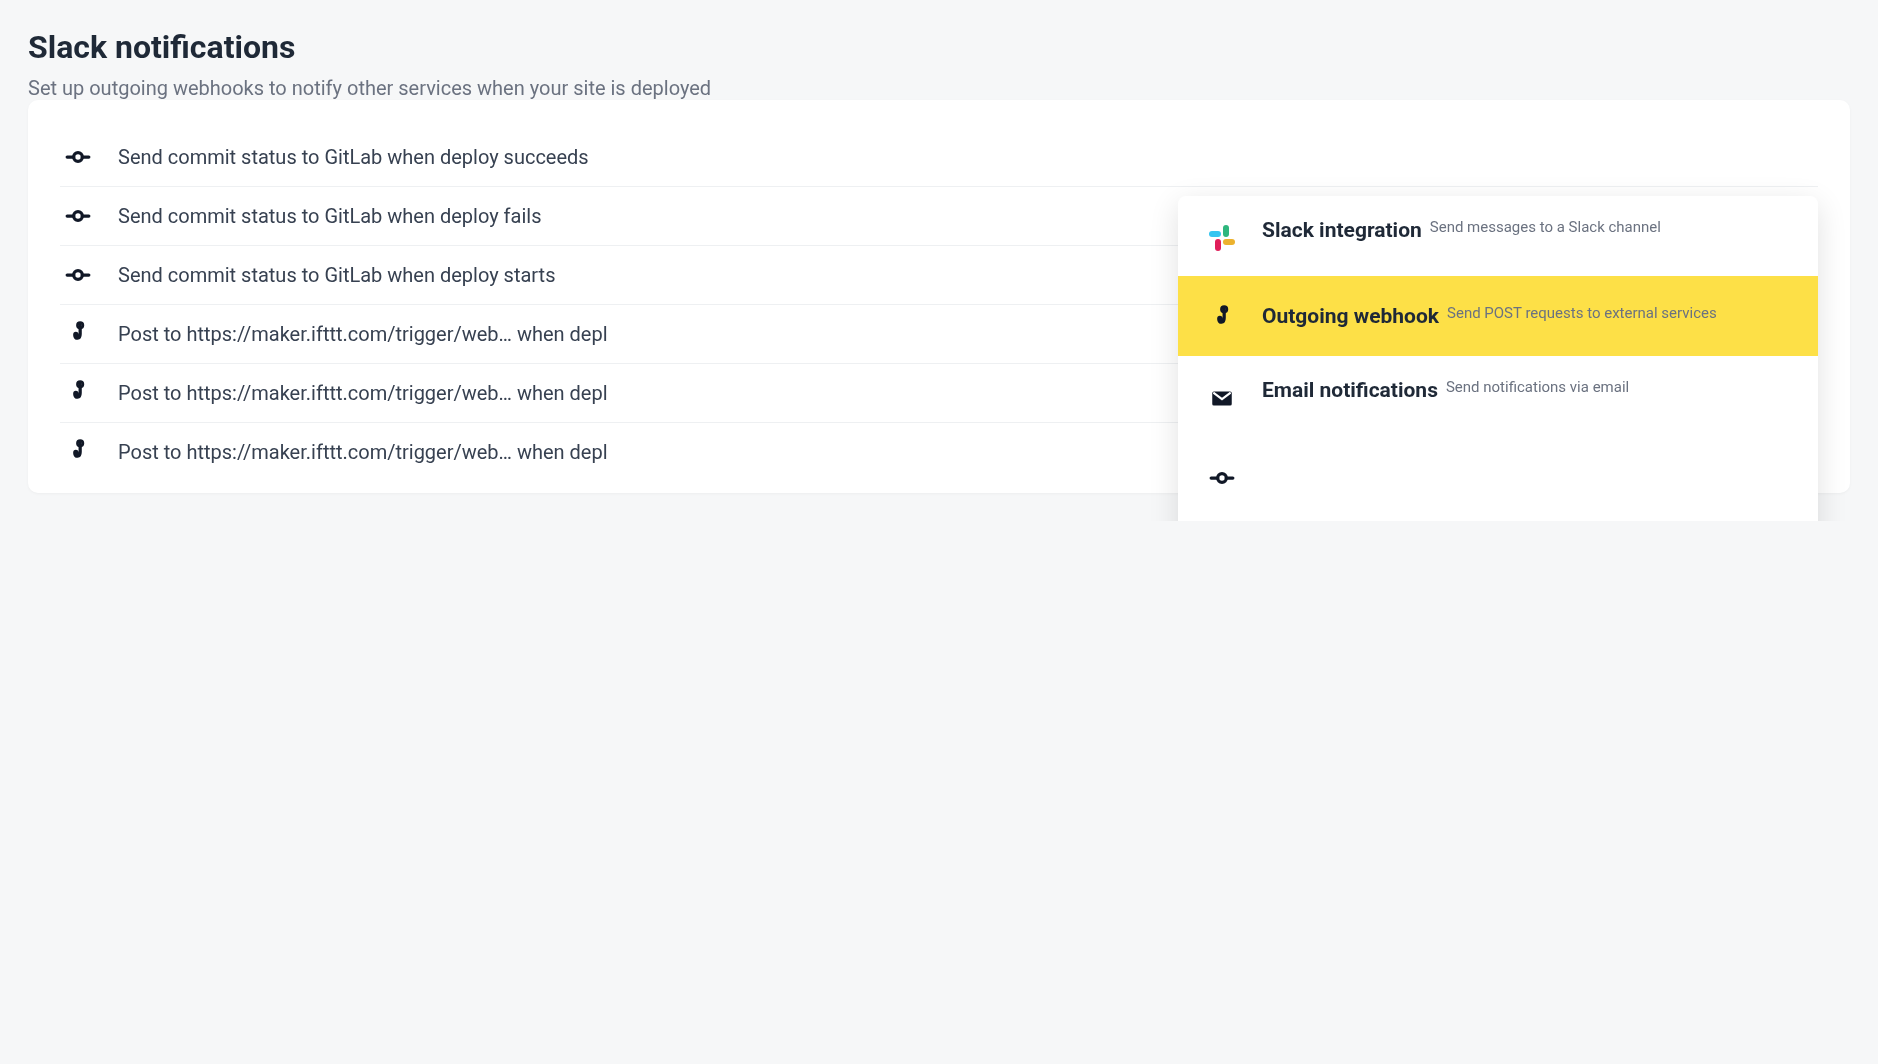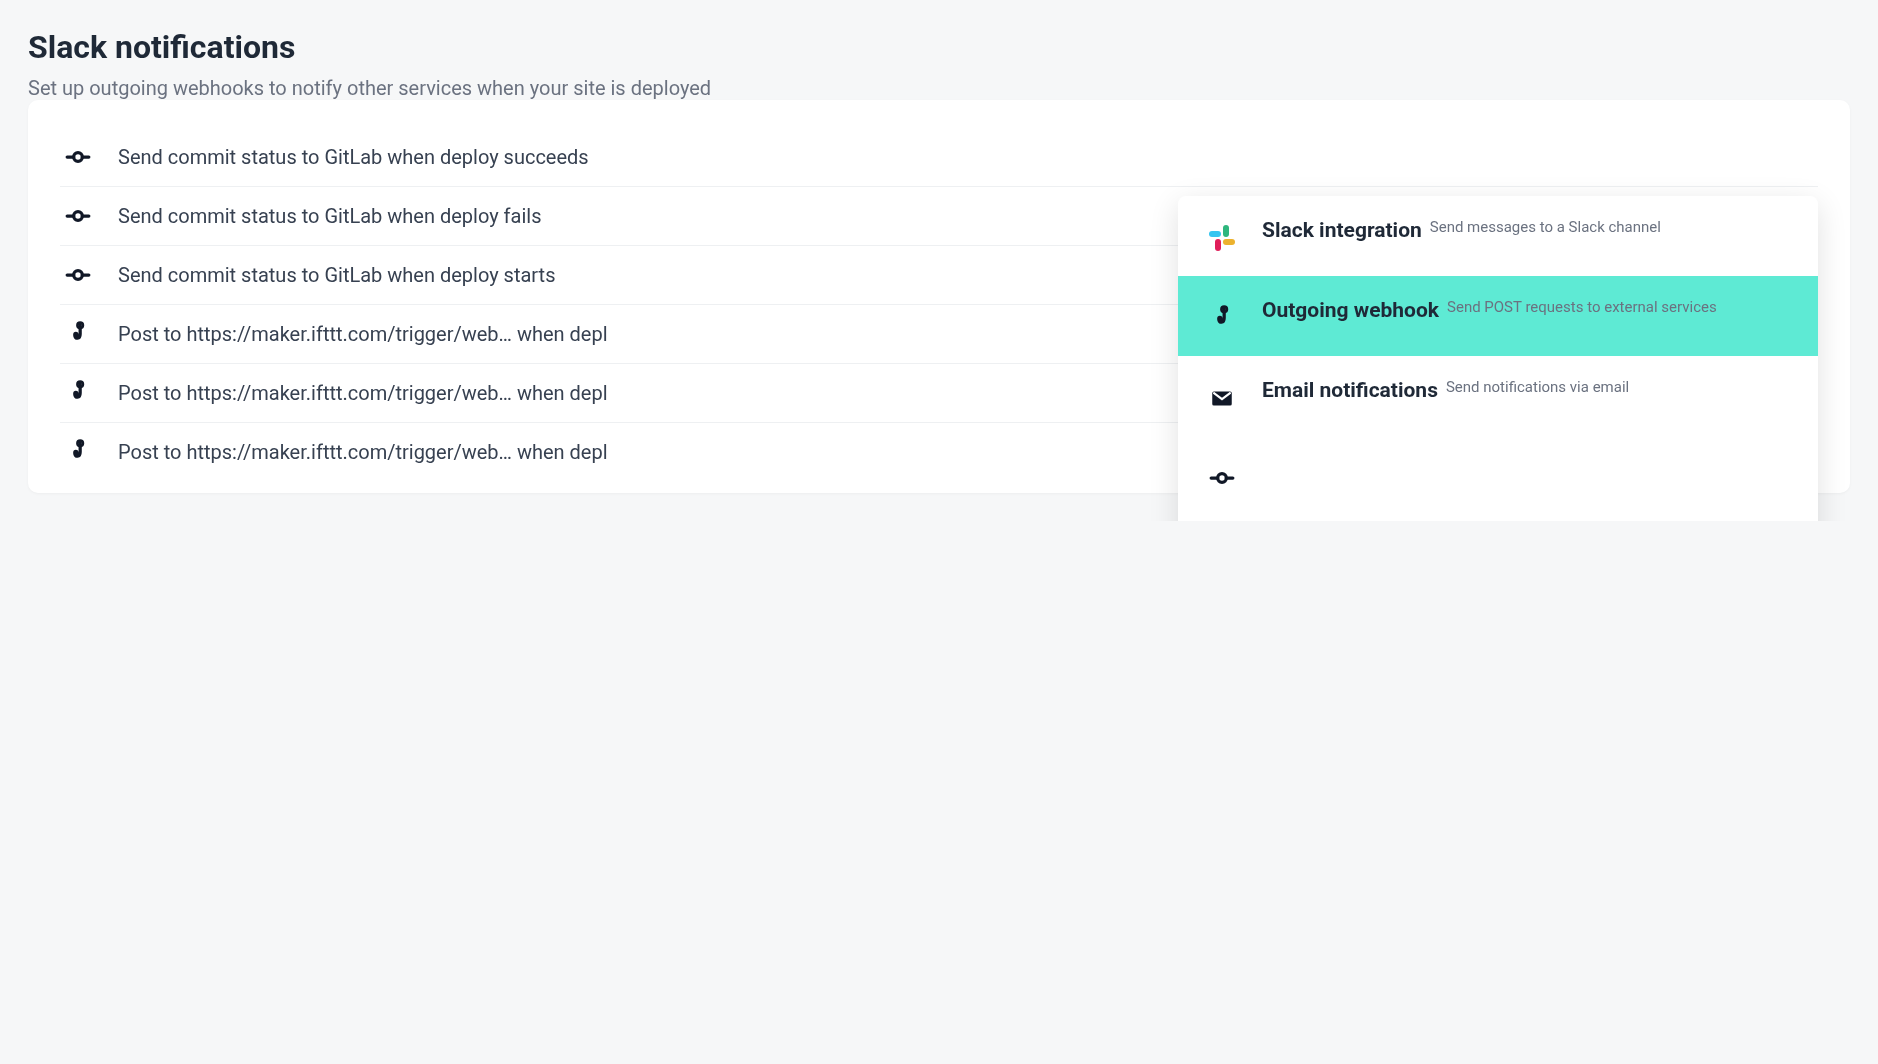--- a/index.html
+++ b/index.html
@@ -104,21 +104,22 @@
       z-index: 10;
     }
     .dropdown-item {
       display: flex;
       gap: 24px;
       align-items: flex-start;
       padding: 22px 28px;
       cursor: pointer;
     }
     .dropdown-item.highlighted {
-      background: #5eead4;
+      background: #fde047;
+      align-items: center;
     }
     .dropdown-icon {
       width: 32px;
       height: 32px;
       display: flex;
       align-items: center;
       justify-content: center;
       flex-shrink: 0;
       margin-top: 4px;
     }

